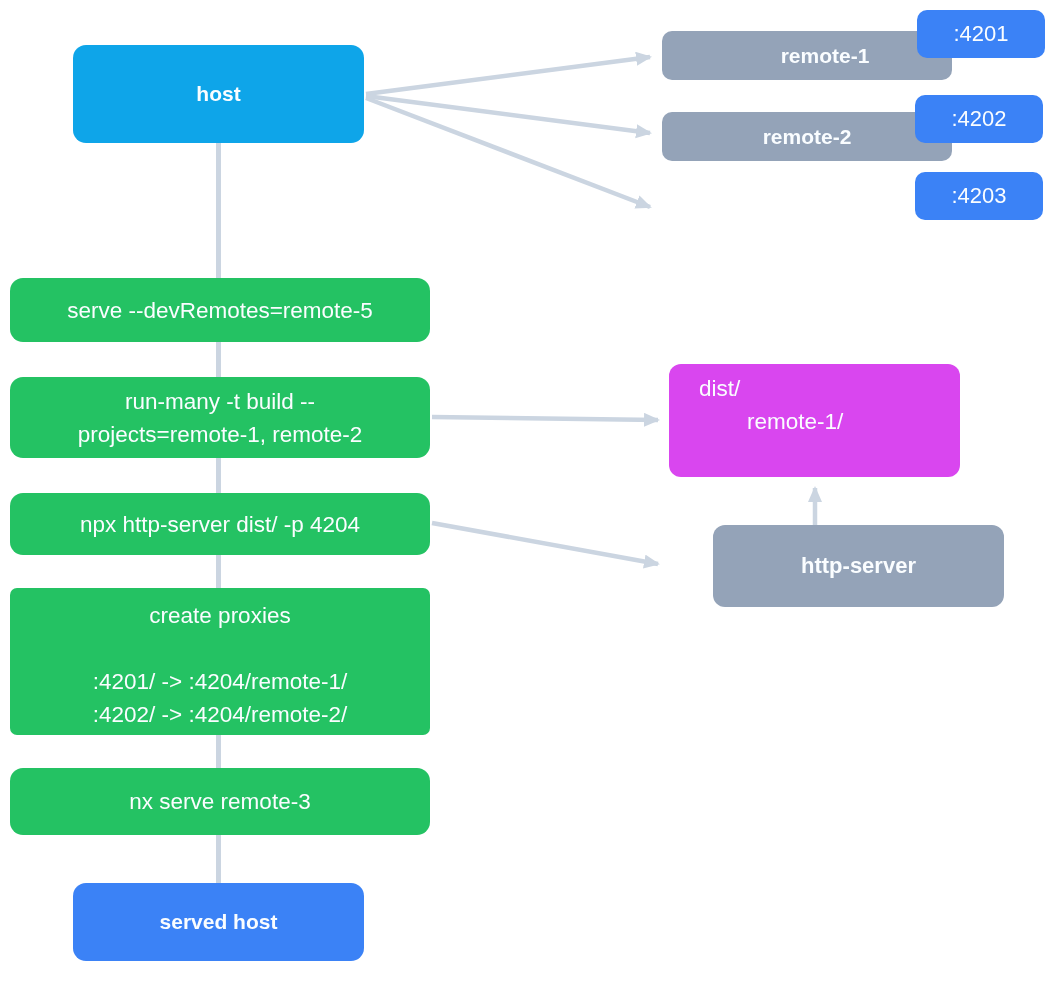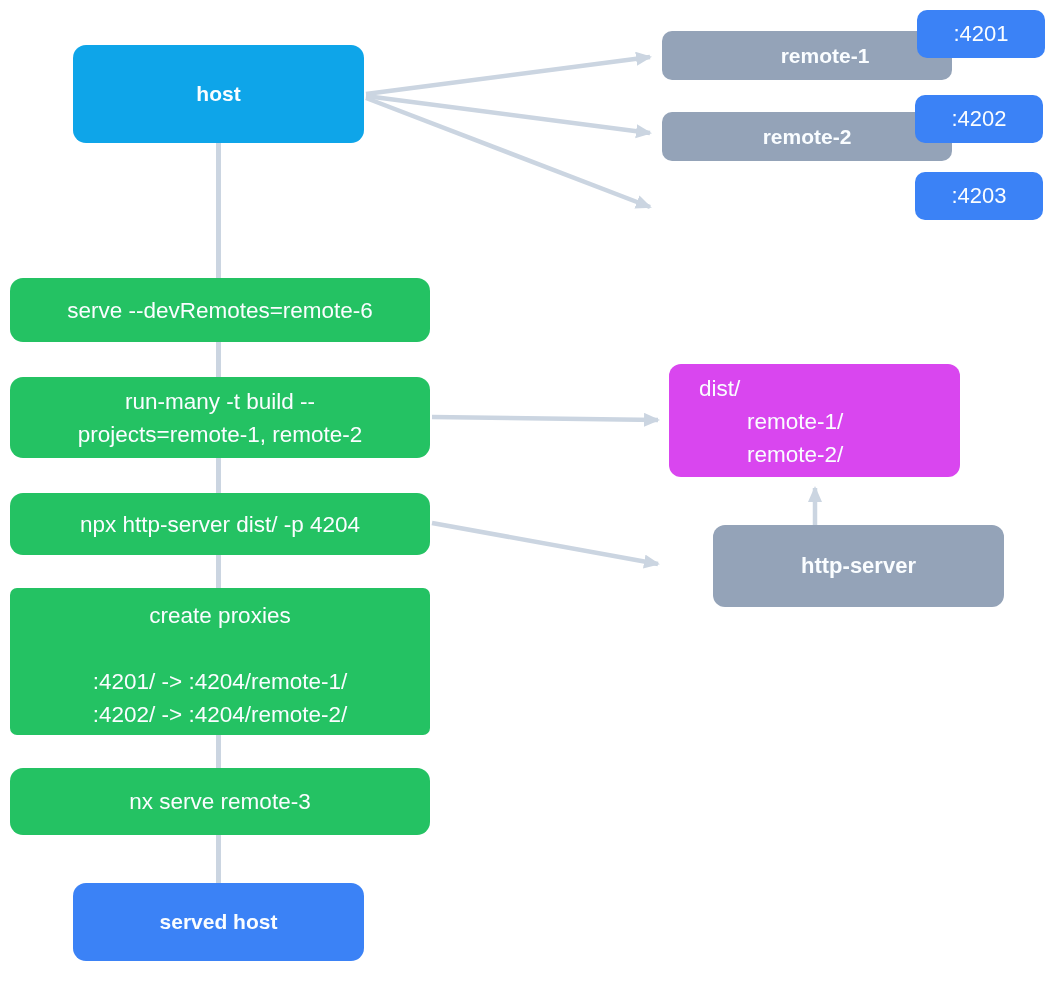--- a/index.html
+++ b/index.html
@@ -139,21 +139,21 @@
   </div>
   <div class="badge badge-2">
     <span>:4202</span>
   </div>
 
   <div class="badge badge-3">
     <span>:4203</span>
   </div>
 
   <div class="node node-cmd cmd-serve">
-    <span class="cmd-line">serve --devRemotes=remote-6</span>
+    <span class="cmd-line">serve --devRemotes=remote-5</span>
   </div>
 
   <div class="node node-cmd cmd-run-many">
     <span class="cmd-line">run-many -t build --</span>
     <span class="cmd-line">projects=remote-1, remote-2</span>
   </div>
 
   <div class="node node-cmd cmd-http">
     <span class="cmd-line">npx http-server dist/ -p 4204</span>
   </div>
@@ -167,21 +167,20 @@
   </div>
 
   <div class="node node-cmd cmd-nx-serve">
     <span class="cmd-line">nx serve remote-3</span>
   </div>
 
   <div class="node node-dist">
     <span class="dist-inner">
       <span>dist/</span>
       <span class="dist-sub">remote-1/</span>
-      <span class="dist-sub">remote-2/</span>
     </span>
   </div>
 
   <div class="node node-http-server">
     <span>http-server</span>
   </div>
 
   <div class="node node-served-host">
     <span>served host</span>
   </div>

